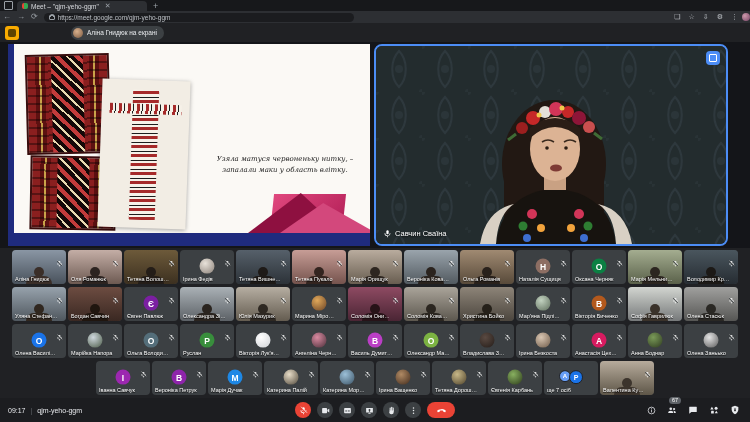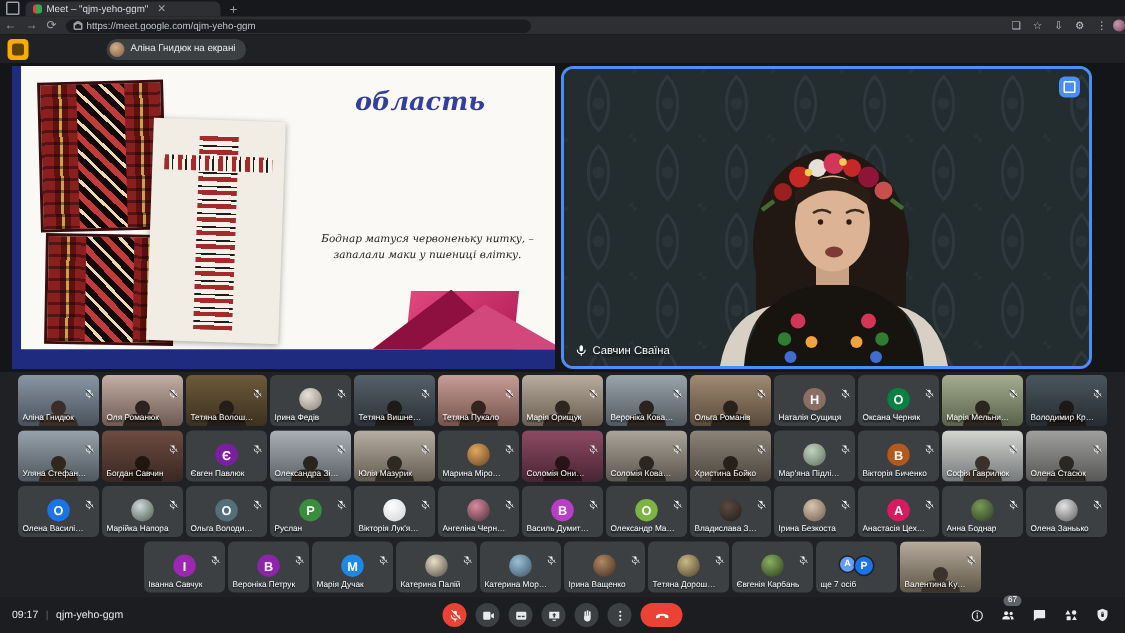--- a/index.html
+++ b/index.html
@@ -137,25 +137,24 @@
 </div>
 
 <div class="stage">
 
   <div class="slide">
     <div class="slide-body">
       <div class="carpet c1"></div>
       <div class="carpet c2"></div>
       <div class="shirt"></div>
       <div class="slide-title" style="color: rgb(51, 63, 156);">
-        <div>область</div>
       </div>
       <div class="slide-quote">
-        <div>Боднар матуся червоненьку нитку, –</div>
-        <div>запалали маки у пшениці влітку.</div>
+        <div>Узяла матуся червоненьку нитку, –</div>
+        <div>запалали маки у область влітку.</div>
       </div>
       <div class="banner"></div>
       <div class="rib1"></div>
       <div class="rib2"></div>
     </div>
     <div class="slide-footer"></div>
   </div>
 
   <div class="speaker">
     <svg width="350" height="198" viewBox="0 0 350 198">

